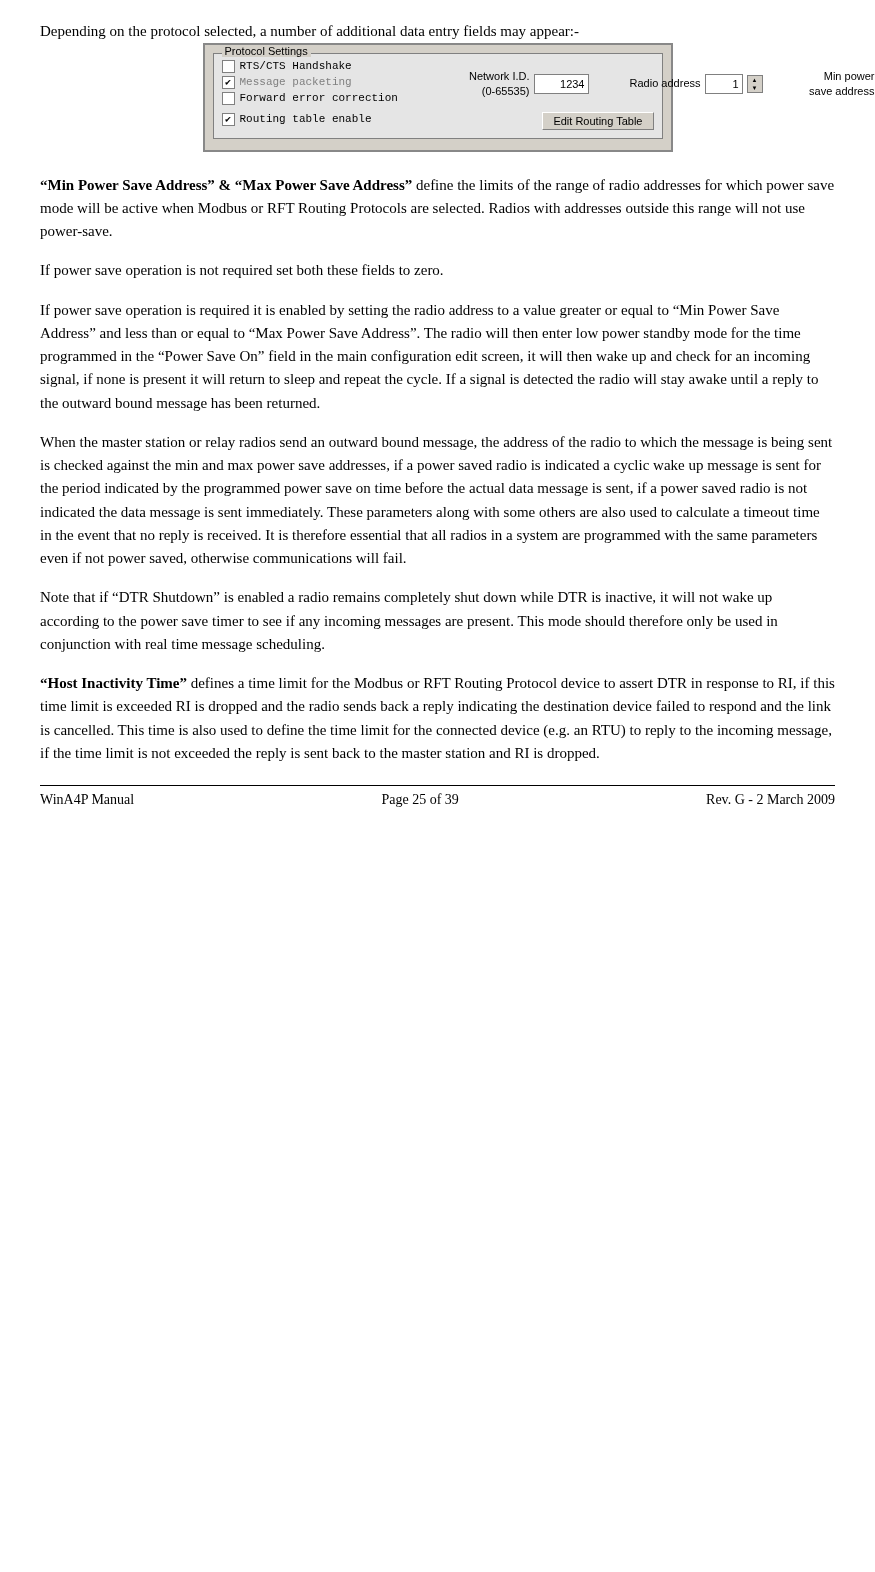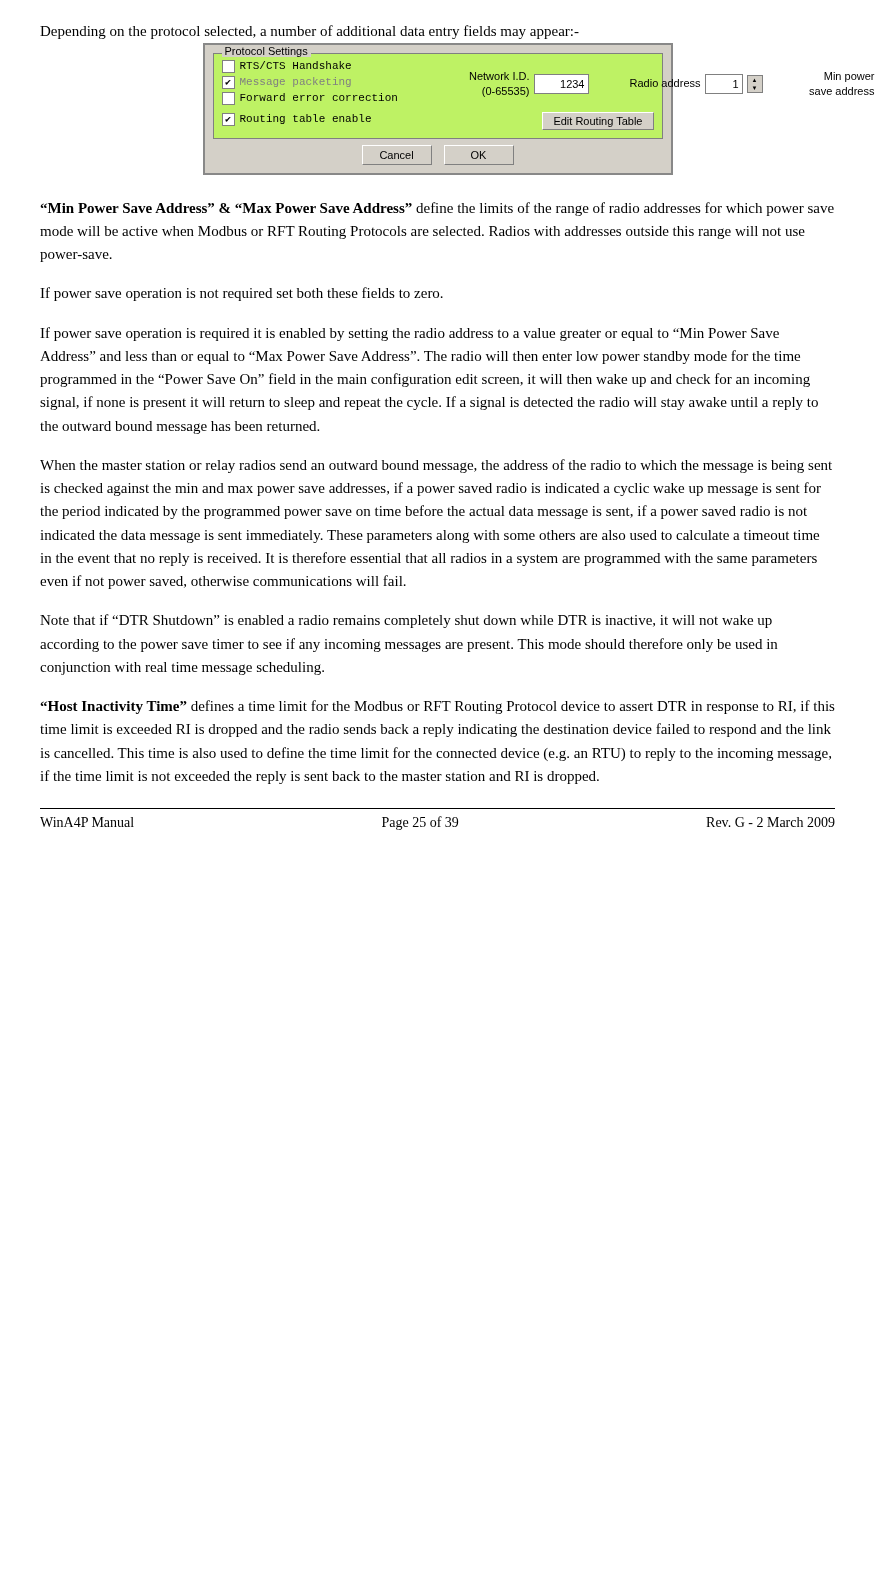--- a/index.html
+++ b/index.html
@@ -28,21 +28,21 @@
       border: 2px solid #888;
       background: #d4d0c8;
       padding: 8px;
       width: 470px;
       font-family: Arial, sans-serif;
       font-size: 12px;
     }
 
     .dialog-group {
       border: 1px solid #808080;
-      background: #bef264;
+      background: #e5e5e5;
       padding: 6px 8px 8px 8px;
       position: relative;
       margin-bottom: 3px;
     }
 
     .dialog-group-legend {
       position: absolute;
       top: -9px;
       left: 8px;
       background: #d4d0c8;
@@ -320,24 +320,20 @@
 
       <div class="routing-row">
         <div class="checkbox-area">
           <div class="checkbox-box checkbox-checked">✔</div>
           <span class="dialog-label">Routing table enable</span>
         </div>
         <button class="btn-edit">Edit Routing Table</button>
       </div>
     </div>
 
-    <div class="bottom-buttons">
-      <button class="btn-dialog">Cancel</button>
-      <button class="btn-dialog">OK</button>
-    </div>
   </div>
 </div>
 
 <div class="section-text">
   <p>
     <span class="bold-italic">“Min Power Save Address” &amp; “Max Power Save Address”</span><span>  define the limits of the range of radio addresses for which power save mode will be active when Modbus or RFT Routing Protocols are selected.  Radios with addresses outside this range will not use power-save.</span>
   </p>
 </div>
 
 <div class="section-text">

